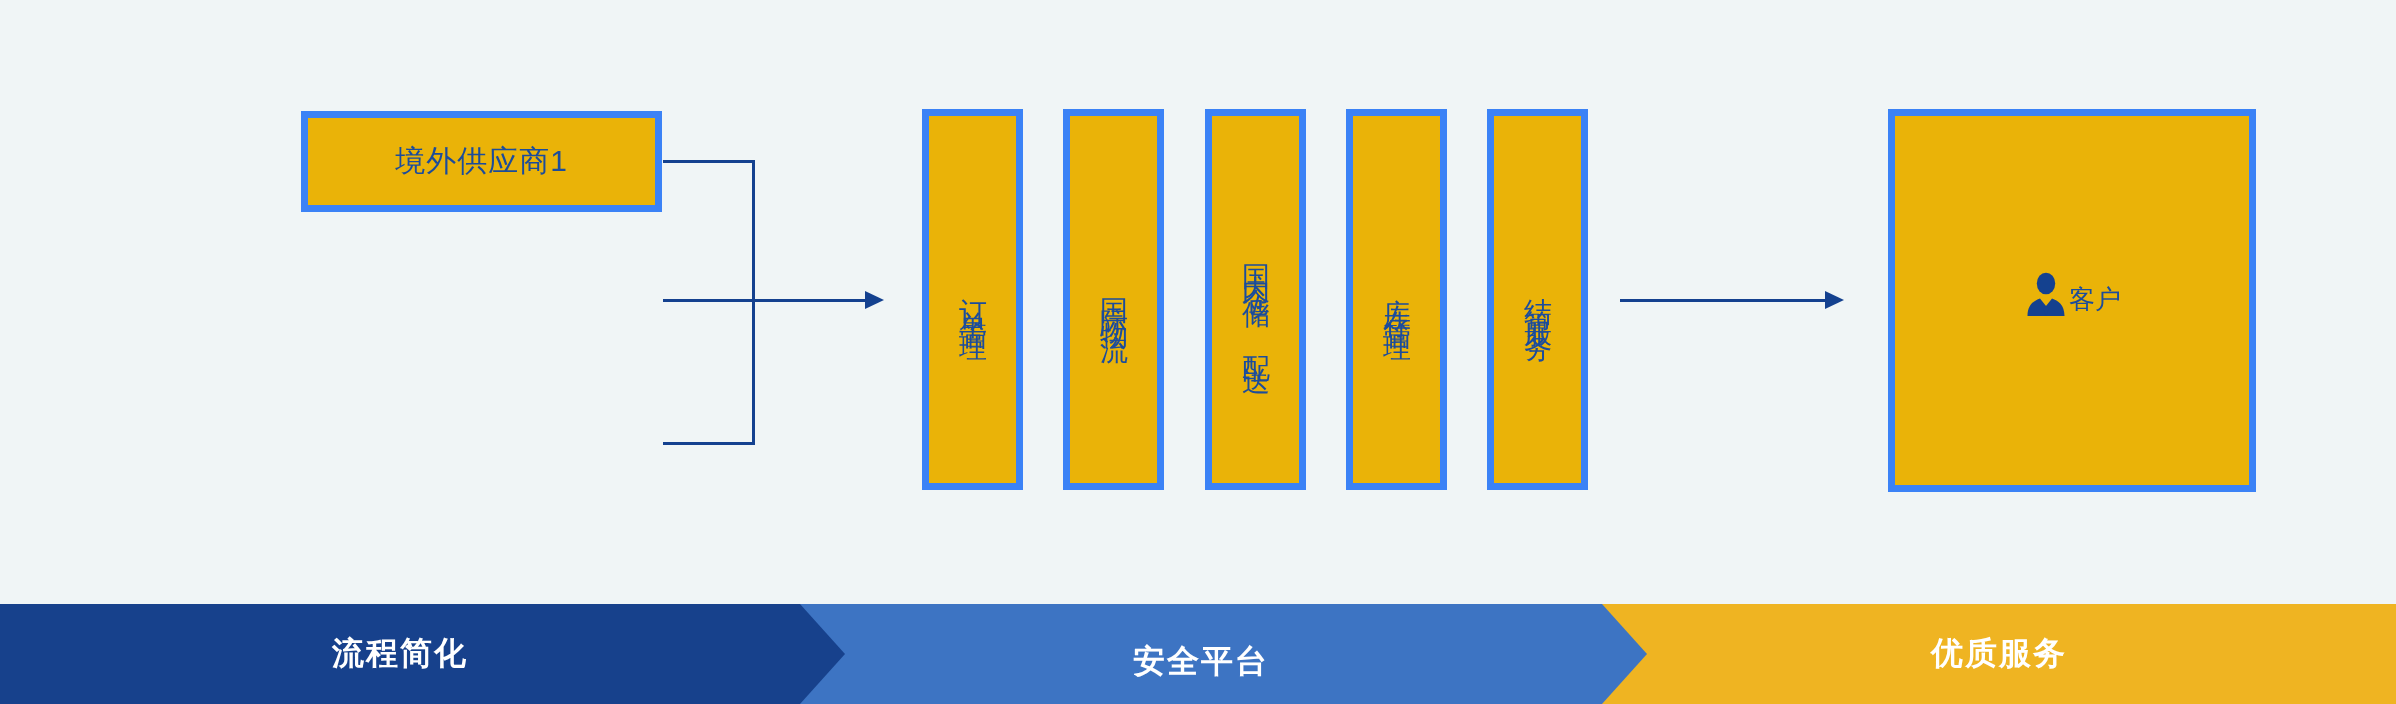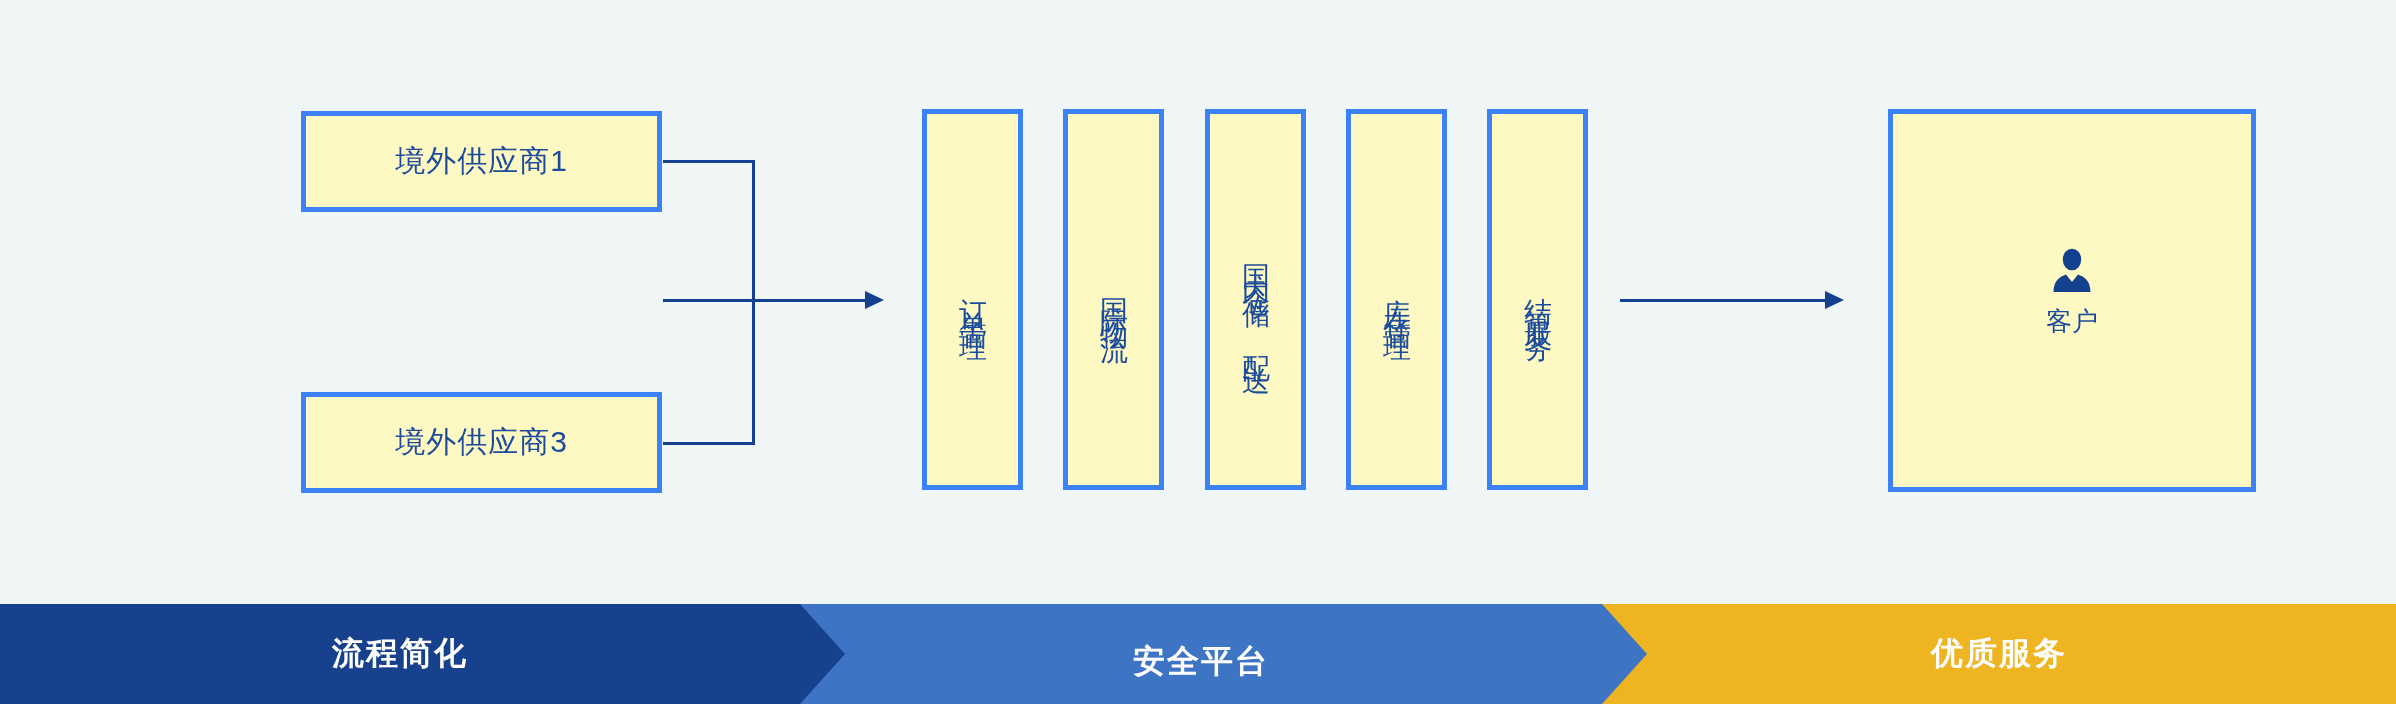--- a/index.html
+++ b/index.html
@@ -10,22 +10,22 @@
   .canvas {
     position: relative;
     width: 2396px;
     height: 704px;
     background: #f0f5f6;
     overflow: hidden;
   }
   
   .wbox {
     position: absolute;
-    background: #fef9c3;
-    border: 5px solid #3b82f6;
+    background: #eab308;
+    border: 7px solid #3b82f6;
     box-sizing: border-box;
     display: flex;
     align-items: center;
     justify-content: center;
   }
   .supplier-box {
     left: 301px;
     width: 361px;
     height: 101px;
   }
@@ -66,21 +66,21 @@
   
   .customer-box {
     left: 1888px;
     top: 109px;
     width: 368px;
     height: 383px;
     flex-direction: column;
   }
   .customer-inner {
     display: flex;
-    flex-direction: column;
+    flex-direction: row;
     align-items: center;
     margin-top: -14px;
   }
   .person-icon { display: block; }
   .customer-label {
     color: #1b4c9c;
     font-size: 26px;
     margin-top: 12px;
   }
   
@@ -135,23 +135,20 @@
   .seg3 .banner-label { width: 794px; }
 </style>
 </head>
 <body>
 
 <div class="canvas">
 
   <div class="wbox supplier-box" style="top:111px">
     <span class="supplier-label">境外供应商1</span>
   </div>
-  <div class="wbox supplier-box" style="top:392px">
-    <span class="supplier-label">境外供应商3</span>
-  </div>
 
   <div class="line h" style="left:663px;top:160px;width:91px"></div>
   <div class="line h" style="left:663px;top:299px;width:203px"></div>
   <div class="line h" style="left:663px;top:442px;width:91px"></div>
   <div class="line v" style="left:752px;top:160px;height:285px"></div>
   <div class="arrowhead" style="left:865px;top:291px"></div>
 
   <div class="wbox step-box" style="left:922px">
     <span class="step-label">订单管理</span>
   </div>

